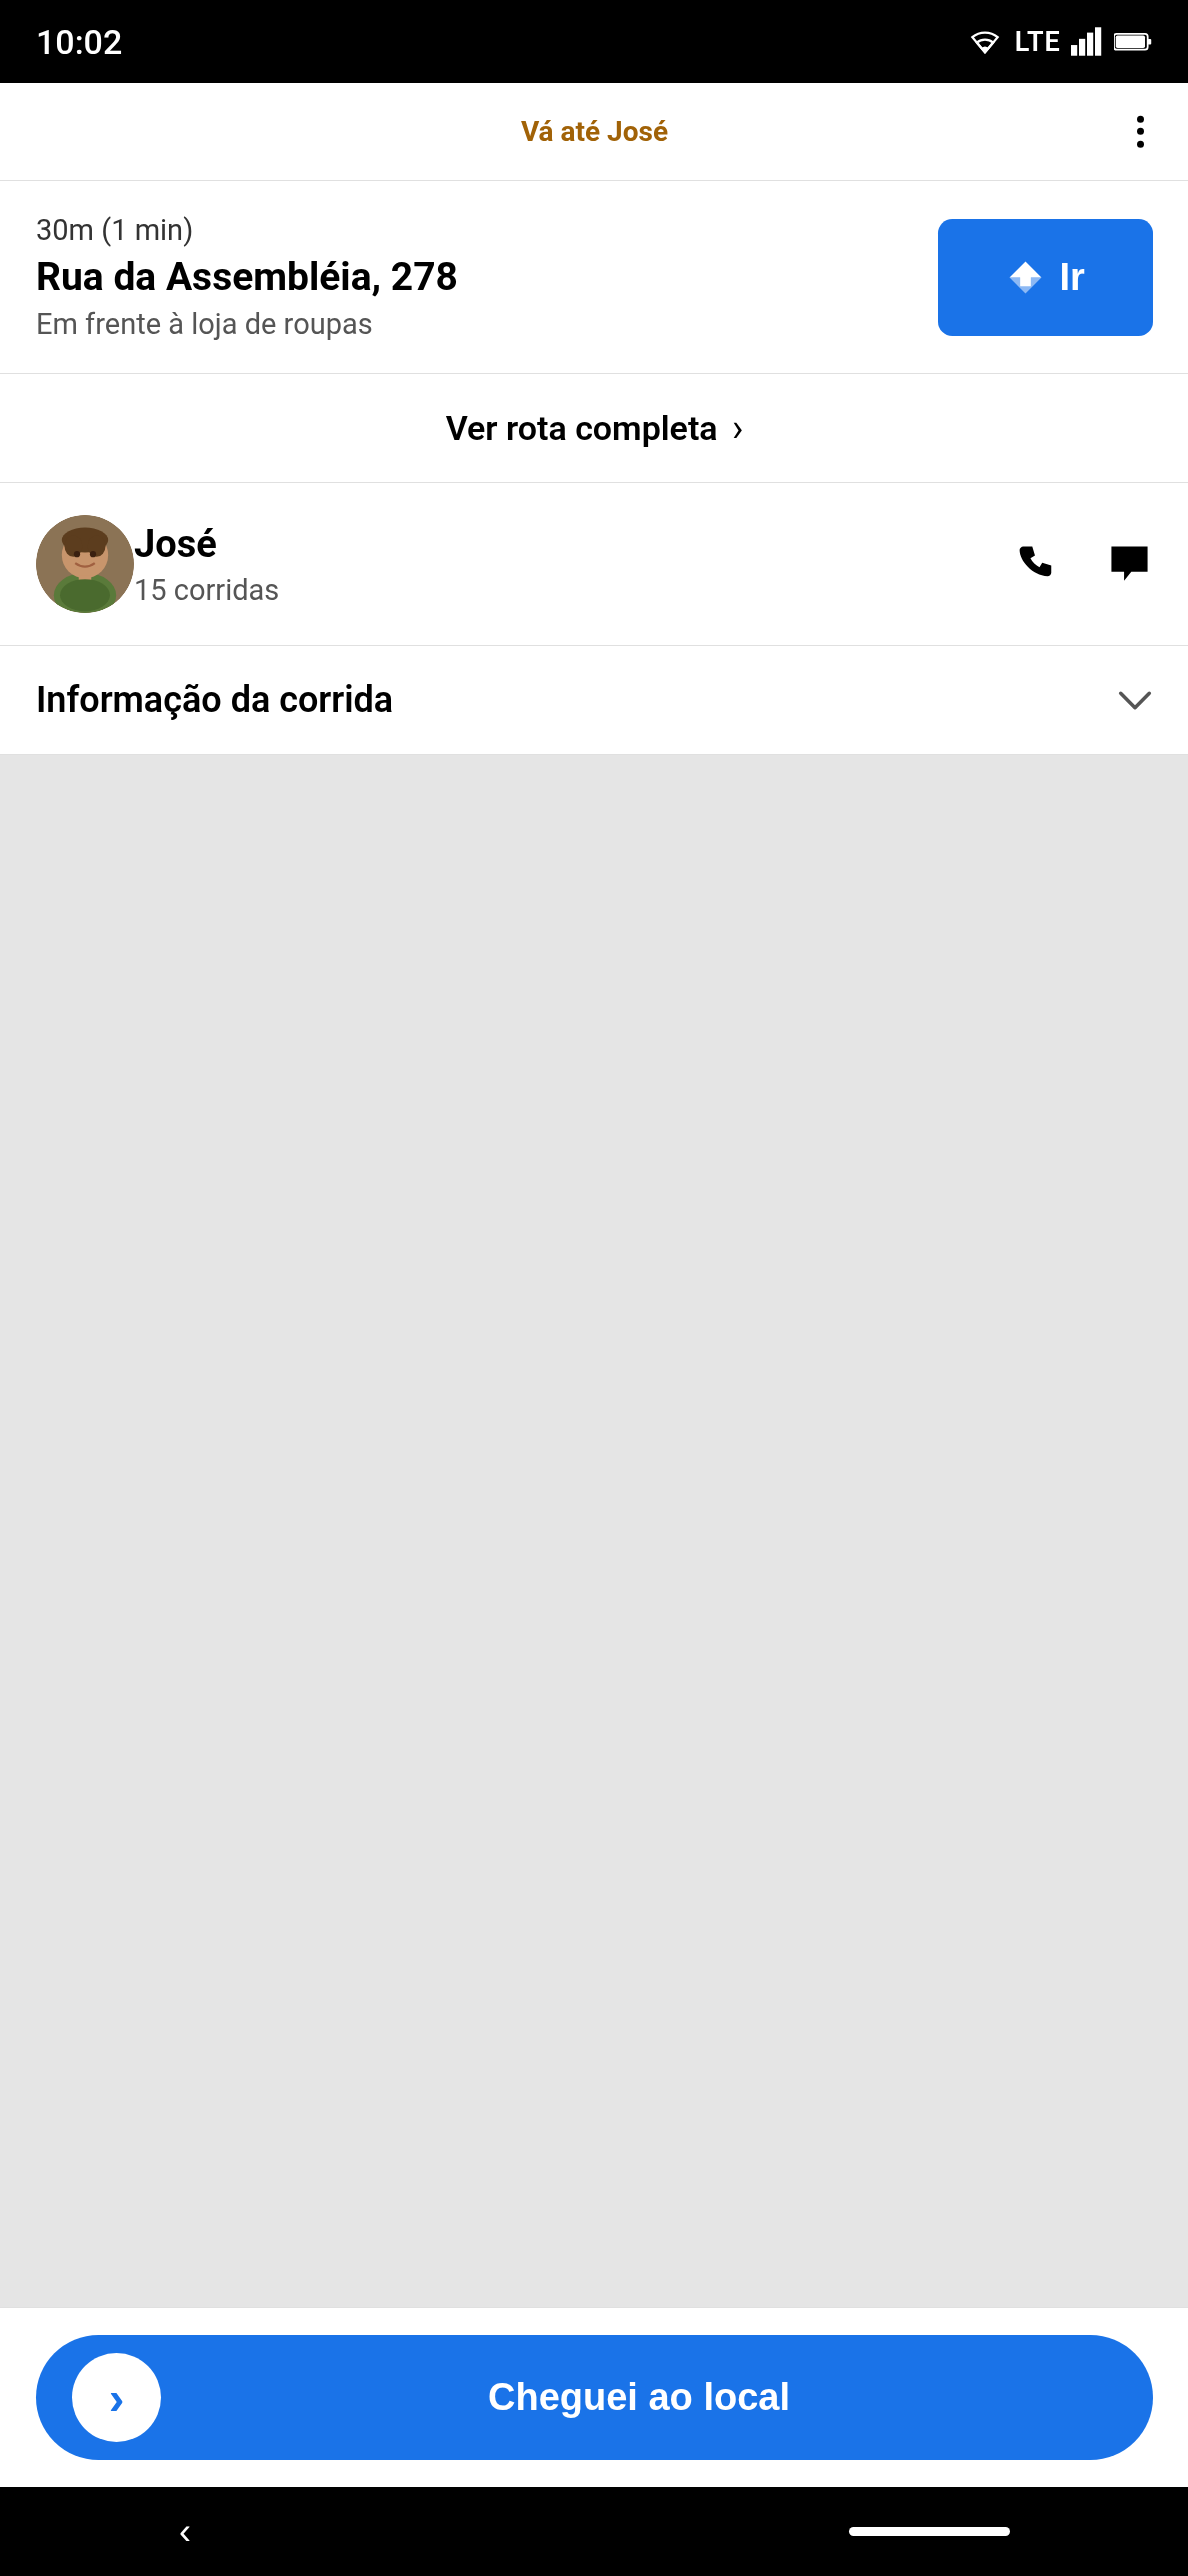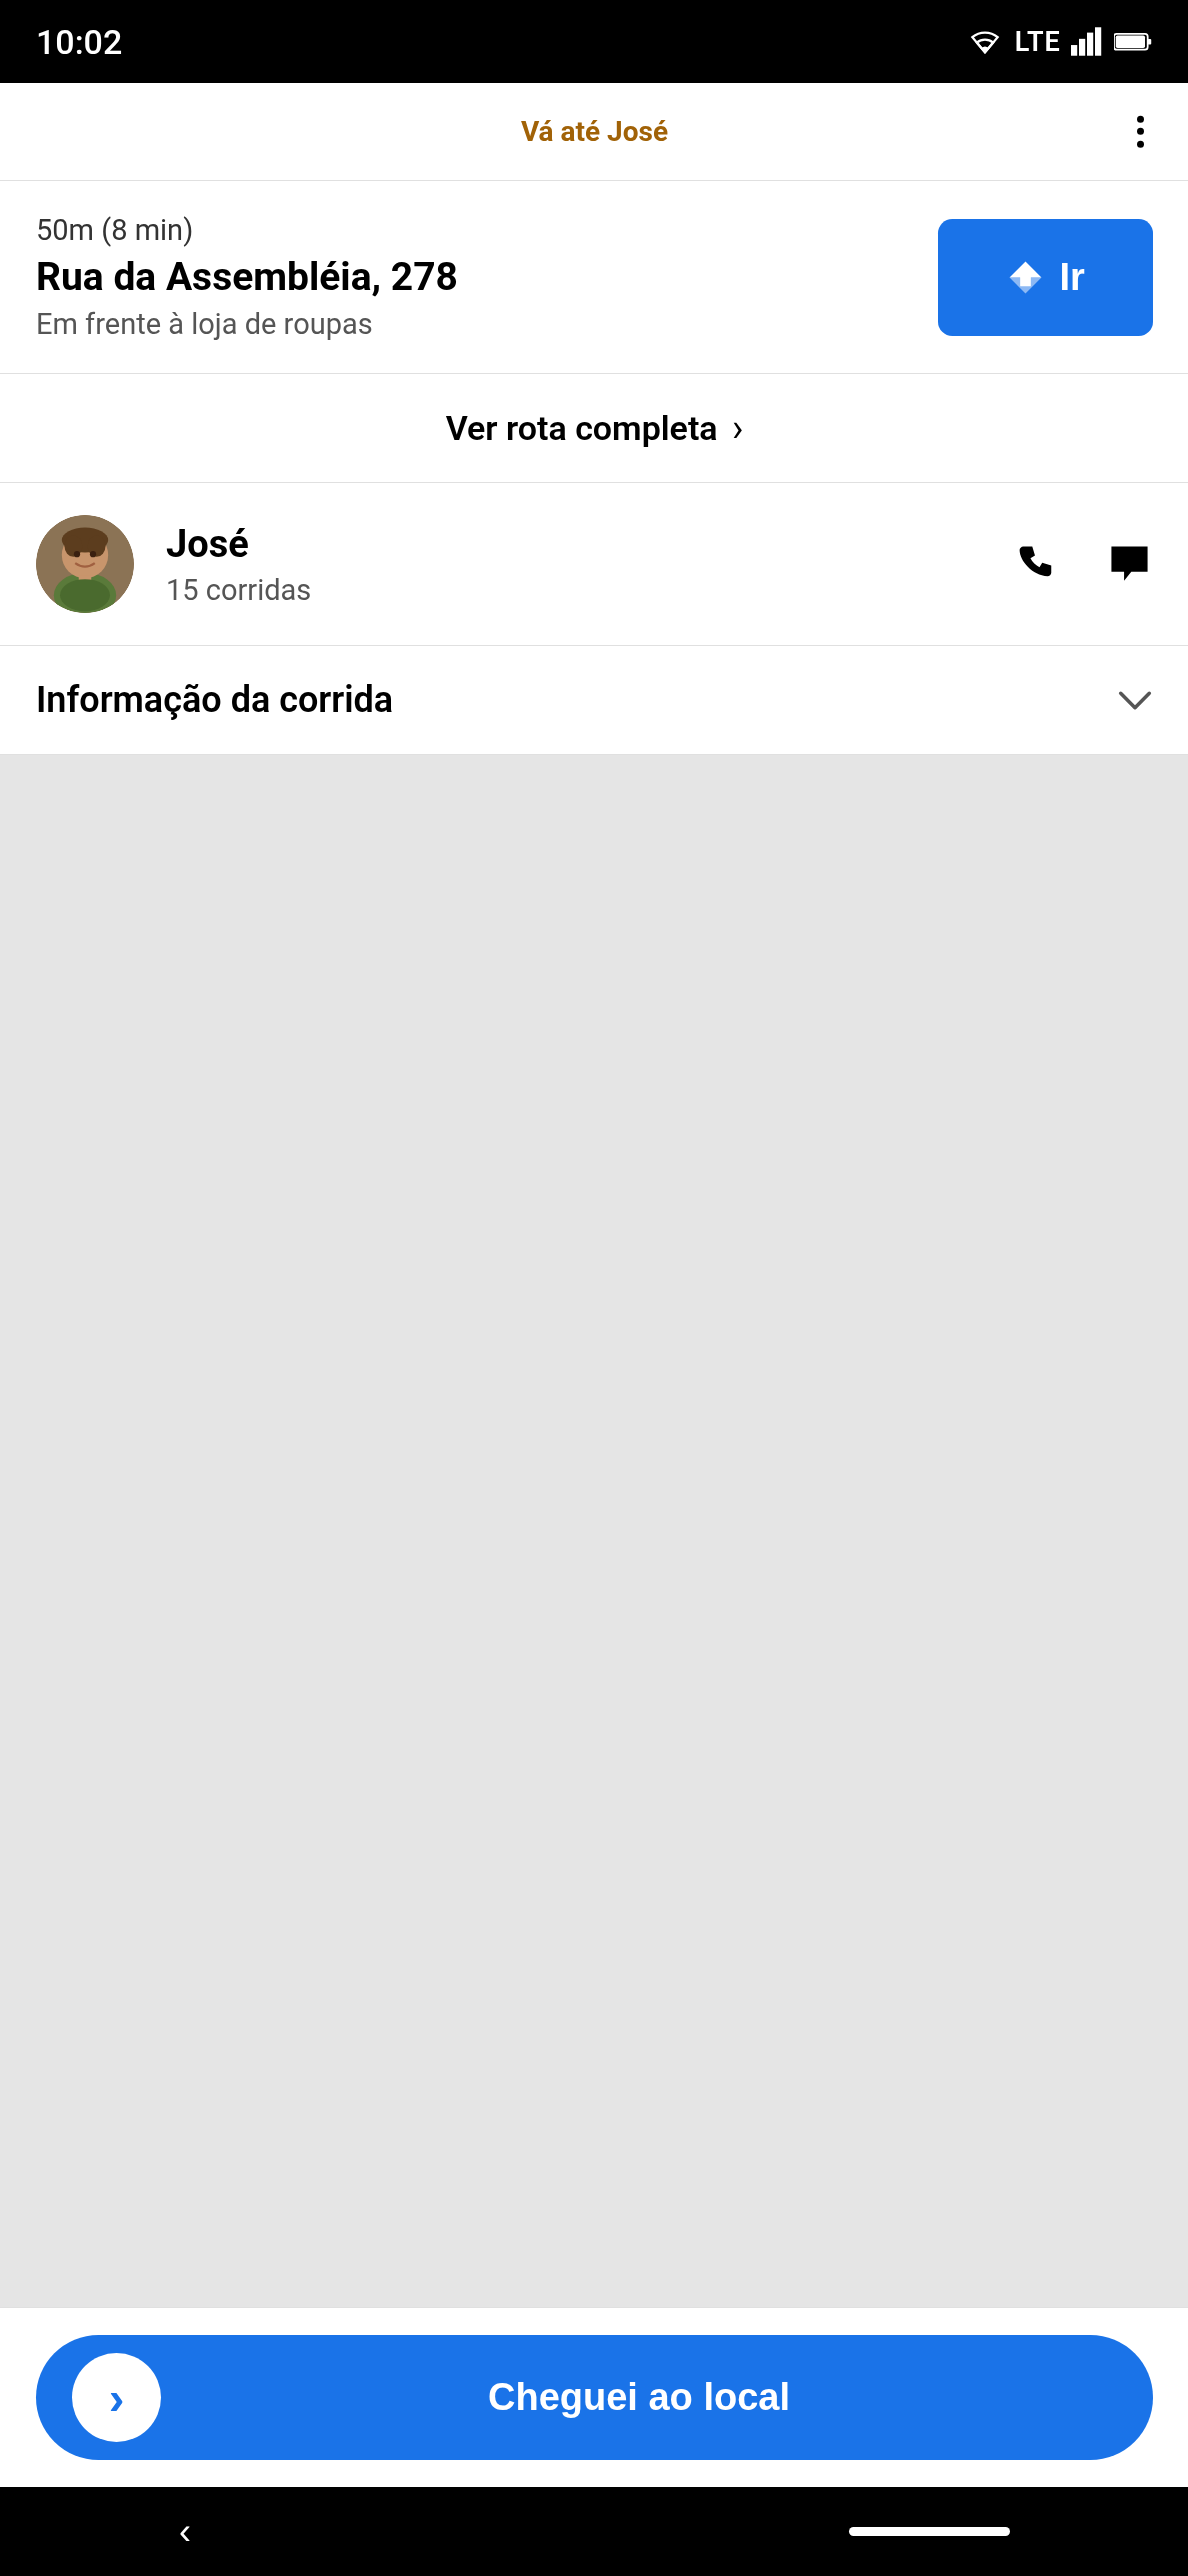--- a/index.html
+++ b/index.html
@@ -144,21 +144,20 @@
       font-size: 38px;
       color: #000;
     }
 
     
     .contact-section {
       display: flex;
       align-items: center;
       padding: 32px 36px;
       border-bottom: 0.9px solid #e0e0e0;
-      gap: 32px;
     }
     .contact-avatar {
       width: 98px;
       height: 98px;
       border-radius: 50%;
       overflow: hidden;
       flex-shrink: 0;
     }
     .avatar-img {
       width: 100%;
@@ -328,21 +327,21 @@
     <span class="header-title">Vá até José</span>
     <div class="header-menu">
       <div class="dot"></div>
       <div class="dot"></div>
       <div class="dot"></div>
     </div>
   </div>
 
   <div class="nav-info">
     <div class="nav-text">
-      <div class="nav-time">50m (8 min)</div>
+      <div class="nav-time">30m (1 min)</div>
       <div class="nav-address">Rua da Assembléia, 278</div>
       <div class="nav-note">Em frente à loja de roupas</div>
     </div>
     <button class="go-button">
 
       <svg width="39" height="39" viewBox="0 0 44 44" fill="white">
         <path d="M22 4 L40 22 L28 22 L28 32 L16 32 L16 22 L4 22 Z" fill="white"></path>
         <path d="M22 40 L4 22 L16 22 L16 12 L28 12 L28 22 L40 22 Z" fill="rgba(255,255,255,0.5)"></path>
       </svg>
       <span>Ir</span>

